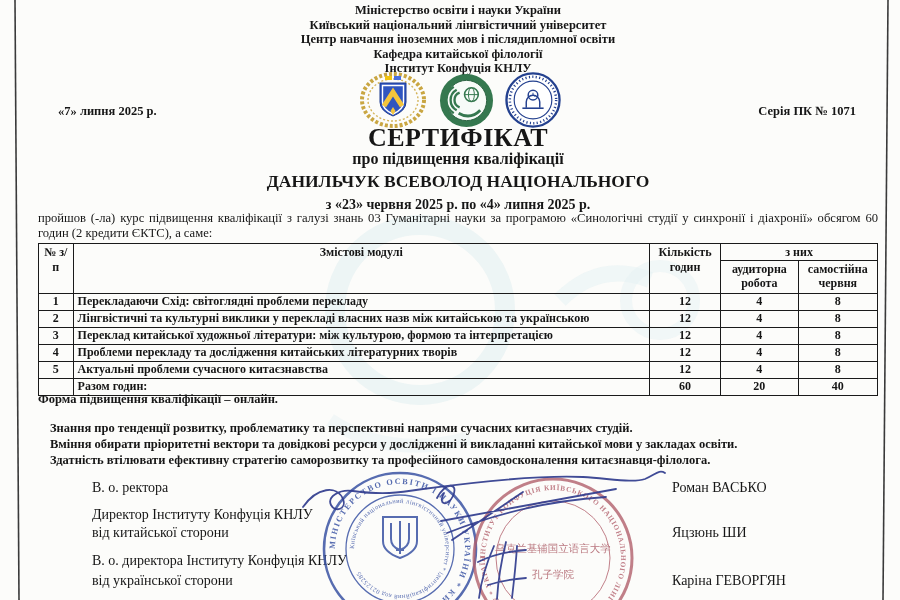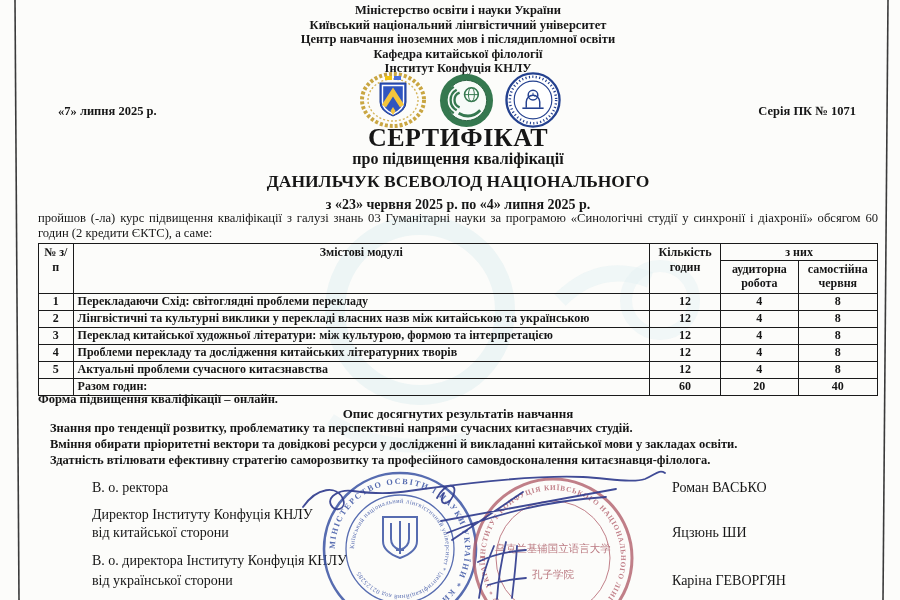--- a/index.html
+++ b/index.html
@@ -166,21 +166,20 @@
         <td class="c"></td>
         <td class="m">Разом годин:</td>
         <td class="c">60</td>
         <td class="c">20</td>
         <td class="c">40</td>
       </tr>
     </tbody>
       </table>
 
     <div class="abs formnote">Форма підвищення кваліфікації – онлайн.</div>
-    <div class="abs outtitle">Опис досягнутих результатів навчання</div>
     <div class="abs outitem" style="top:437px;">Вміння обирати пріоритетні вектори та довідкові ресурси у дослідженні й викладанні китайської мови у закладах освіти.</div>
     <div class="abs outitem" style="top:421px;">Знання про тенденції розвитку, проблематику та перспективні напрями сучасних китаєзнавчих студій.</div>
     <div class="abs outitem" style="top:453px;">Здатність втілювати ефективну стратегію саморозвитку та професійного самовдосконалення китаєзнавця-філолога.</div>
 
     <div class="abs sig" style="left:92px;top:479px;text-align:center;">В. о. ректора</div>
     <div class="abs sig" style="left:672px;top:479px;">Роман ВАСЬКО</div>
 
     <div class="abs sig" style="left:92px;top:506px;">Директор Інституту Конфуція КНЛУ</div>
     <div class="abs sig" style="left:92px;top:524px;">від китайської сторони</div>
     <div class="abs sig" style="left:672px;top:524px;">Яцзюнь ШИ</div>

